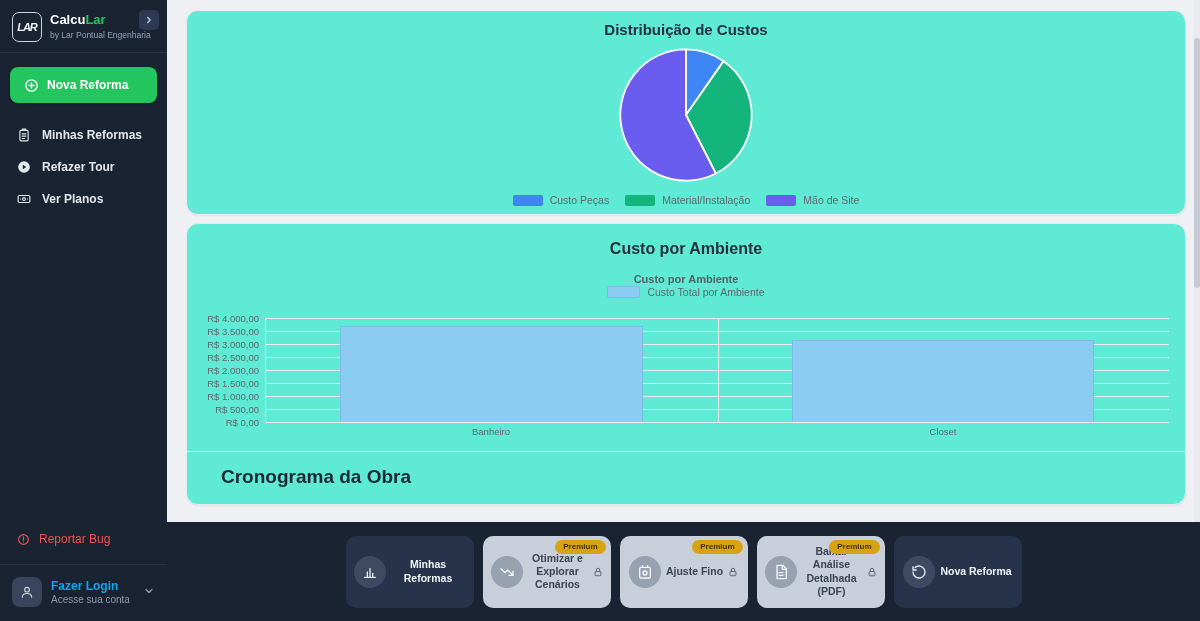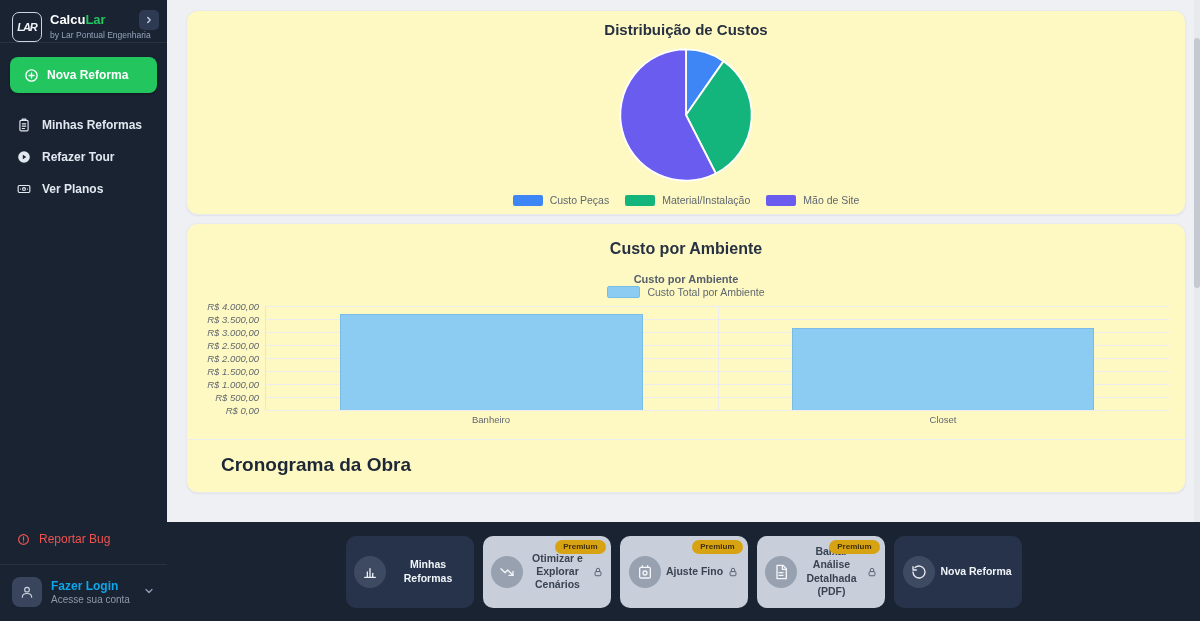--- a/index.html
+++ b/index.html
@@ -1,21 +1,21 @@
 <!DOCTYPE html>
 <html><head>
 <meta charset="utf-8">
 <style>
   * { margin:0; padding:0; box-sizing:border-box; }
   html,body { width:1200px; height:621px; overflow:hidden; }
   body { font-family:"Liberation Sans", sans-serif; background:#eef0f4; display:flex; }
 
   
   .sidebar { width:167px; min-width:167px; background:#1a2332; color:#e2e8f0; display:flex; flex-direction:column; position:relative; }
-  .sb-header { padding:12px 10px 0 12px; display:flex; align-items:flex-start; gap:8px; border-bottom:1px solid rgba(255,255,255,.07); position:relative; }
+  .sb-header { padding:12px 10px 10px 12px; display:flex; align-items:flex-start; gap:8px; border-bottom:1px solid rgba(255,255,255,.07); position:relative; }
   .logo-box { width:30px; height:30px; border:1.5px solid #cbd5e1; border-radius:7px; display:flex; align-items:center; justify-content:center; font-weight:bold; font-style:italic; font-size:11px; letter-spacing:-1px; color:#f1f5f9; }
   .brand-title { font-size:13px; font-weight:bold; color:#ffffff; line-height:1.2; }
   .brand-title .accent { color:#22c55e; }
   .brand-sub { font-size:8.5px; color:#94a3b8; margin-top:2px; }
   .collapse-btn { position:absolute; top:10px; right:8px; width:20px; height:20px; background:#2d3a52; border-radius:5px; display:flex; align-items:center; justify-content:center; color:#cbd5e1; cursor:pointer; }
   .new-reform { margin:14px 10px 10px 10px; height:36px; background:#22c55e; border:none; border-radius:8px; color:#fff; font-weight:bold; font-size:12px; display:flex; align-items:center; gap:8px; padding:0 14px; cursor:pointer; font-family:inherit; box-shadow:0 1px 3px rgba(0,0,0,.3); }
   .sb-nav { padding:6px 0; }
   .sb-item { display:flex; align-items:center; gap:11px; padding:9px 17px; font-size:12px; font-weight:600; color:#e2e8f0; cursor:pointer; }
   .sb-item svg { flex:none; }
   .sb-footer { margin-top:auto; padding-bottom:8px; }
@@ -23,35 +23,35 @@
   .sb-link.bug { color:#ef5350; }
   .login-row { border-top:1px solid rgba(255,255,255,.07); margin-top:10px; padding:12px 12px 6px 12px; display:flex; align-items:center; gap:9px; cursor:pointer; }
   .avatar-box { width:30px; height:30px; background:#39455c; border-radius:8px; display:flex; align-items:center; justify-content:center; color:#cbd5e1; }
   .login-title { font-size:12px; font-weight:bold; color:#0ea5e9; }
   .login-sub { font-size:10px; color:#8d99ab; margin-top:1px; }
   .login-chevron { margin-left:auto; color:#94a3b8; }
 
   
   .main-col { flex:1; display:flex; flex-direction:column; min-width:0; }
   .scroll-area { flex:1; background:#eef0f4; padding:10px 14px 0 19px; position:relative; overflow:hidden; }
-  .card { background:#fef9c3; border:1px solid #e9eaee; border-radius:12px; box-shadow:0 1px 2px rgba(16,24,40,.06); }
+  .card { background:#5eead4; border:1px solid #e9eaee; border-radius:12px; box-shadow:0 1px 2px rgba(16,24,40,.06); }
   .card.pie-card { padding:10px 12px 8px; }
   .card.bar-card { margin-top:8px; padding:0; }
   .chart-title { text-align:center; font-size:15px; font-weight:700; color:#273142; }
   
   .pie-wrap { display:flex; justify-content:center; margin-top:4px; }
   .pie-legend { display:flex; justify-content:center; gap:16px; margin-top:6px; }
   .legend-item { display:flex; align-items:center; gap:7px; font-size:10.5px; color:#5f6770; cursor:pointer; }
   .legend-swatch { width:30px; height:11px; border-radius:2px; }
   
   .bar-section { padding:16px 16px 14px; }
   .bar-sub { text-align:center; font-size:11px; font-weight:700; color:#555e6b; margin-top:15px; }
   .bar-legend { display:flex; justify-content:center; margin-top:1px; }
   .bar-legend .legend-swatch { width:33px; height:12px; border:1px solid #72b7e3; }
-  .bar-chart { display:flex; margin-top:8px;font-style:italic; }
+  .bar-chart { display:flex; margin-top:20px; }
   .y-ticks { width:62px; position:relative; height:104px; }
   .y-tick { position:absolute; right:6px; transform:translateY(-50%); font-size:9.5px; color:#60676e; white-space:nowrap; }
   .bar-plot { flex:1; position:relative; height:104px; border-left:1px solid #e3e5e8; }
   .gridline { position:absolute; left:0; right:0; height:1px; background:#ededef; }
   .vgrid { position:absolute; top:0; bottom:0; width:1px; background:#ededef; }
   .bar { position:absolute; bottom:0; background:#8ccbf2; border:1px solid #79bce8; border-bottom:none; }
   .x-labels { display:flex; margin-left:62px; margin-top:4px;justify-content:flex-end; }
   .x-label { flex:1; text-align:center; font-size:9.5px; color:#60676e; }
   .cron-section { border-top:1px solid #eceef1; padding:14px 34px 16px; }
   .cron-title { font-size:19px; font-weight:800; color:#1d2735; }

